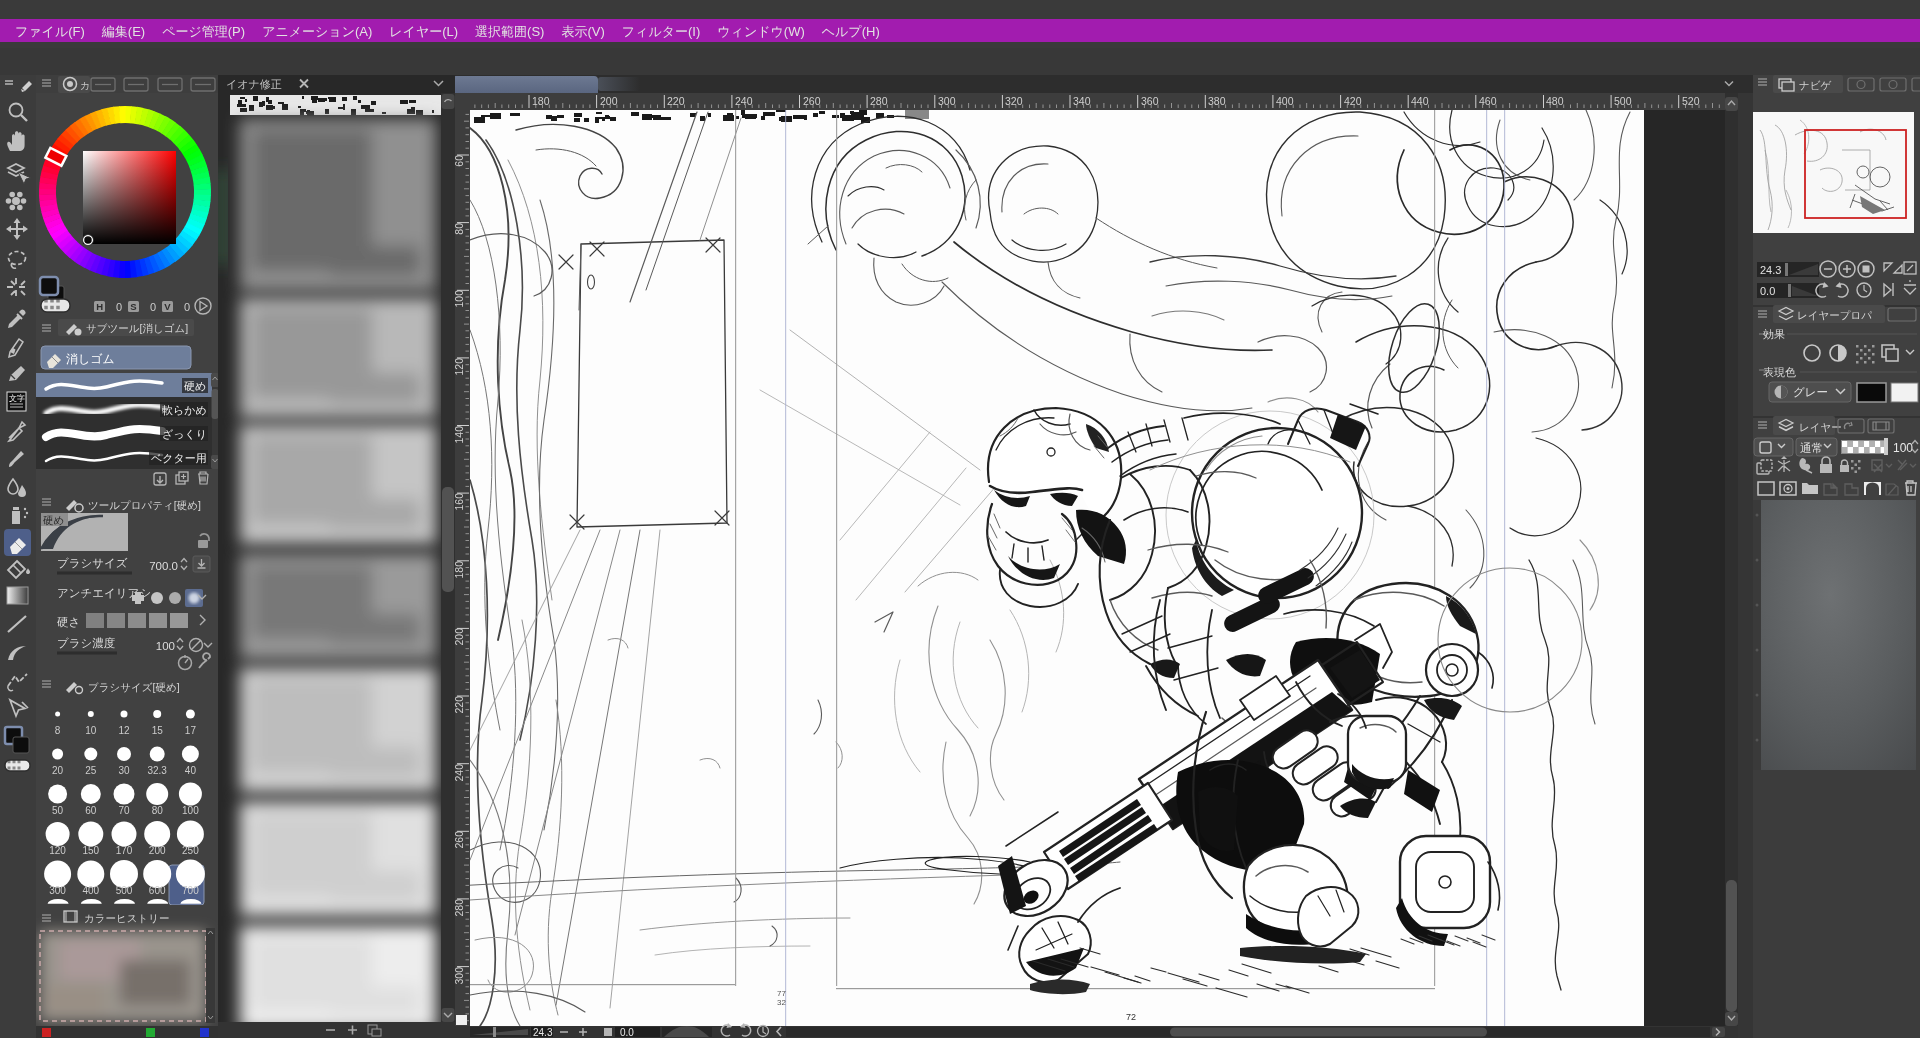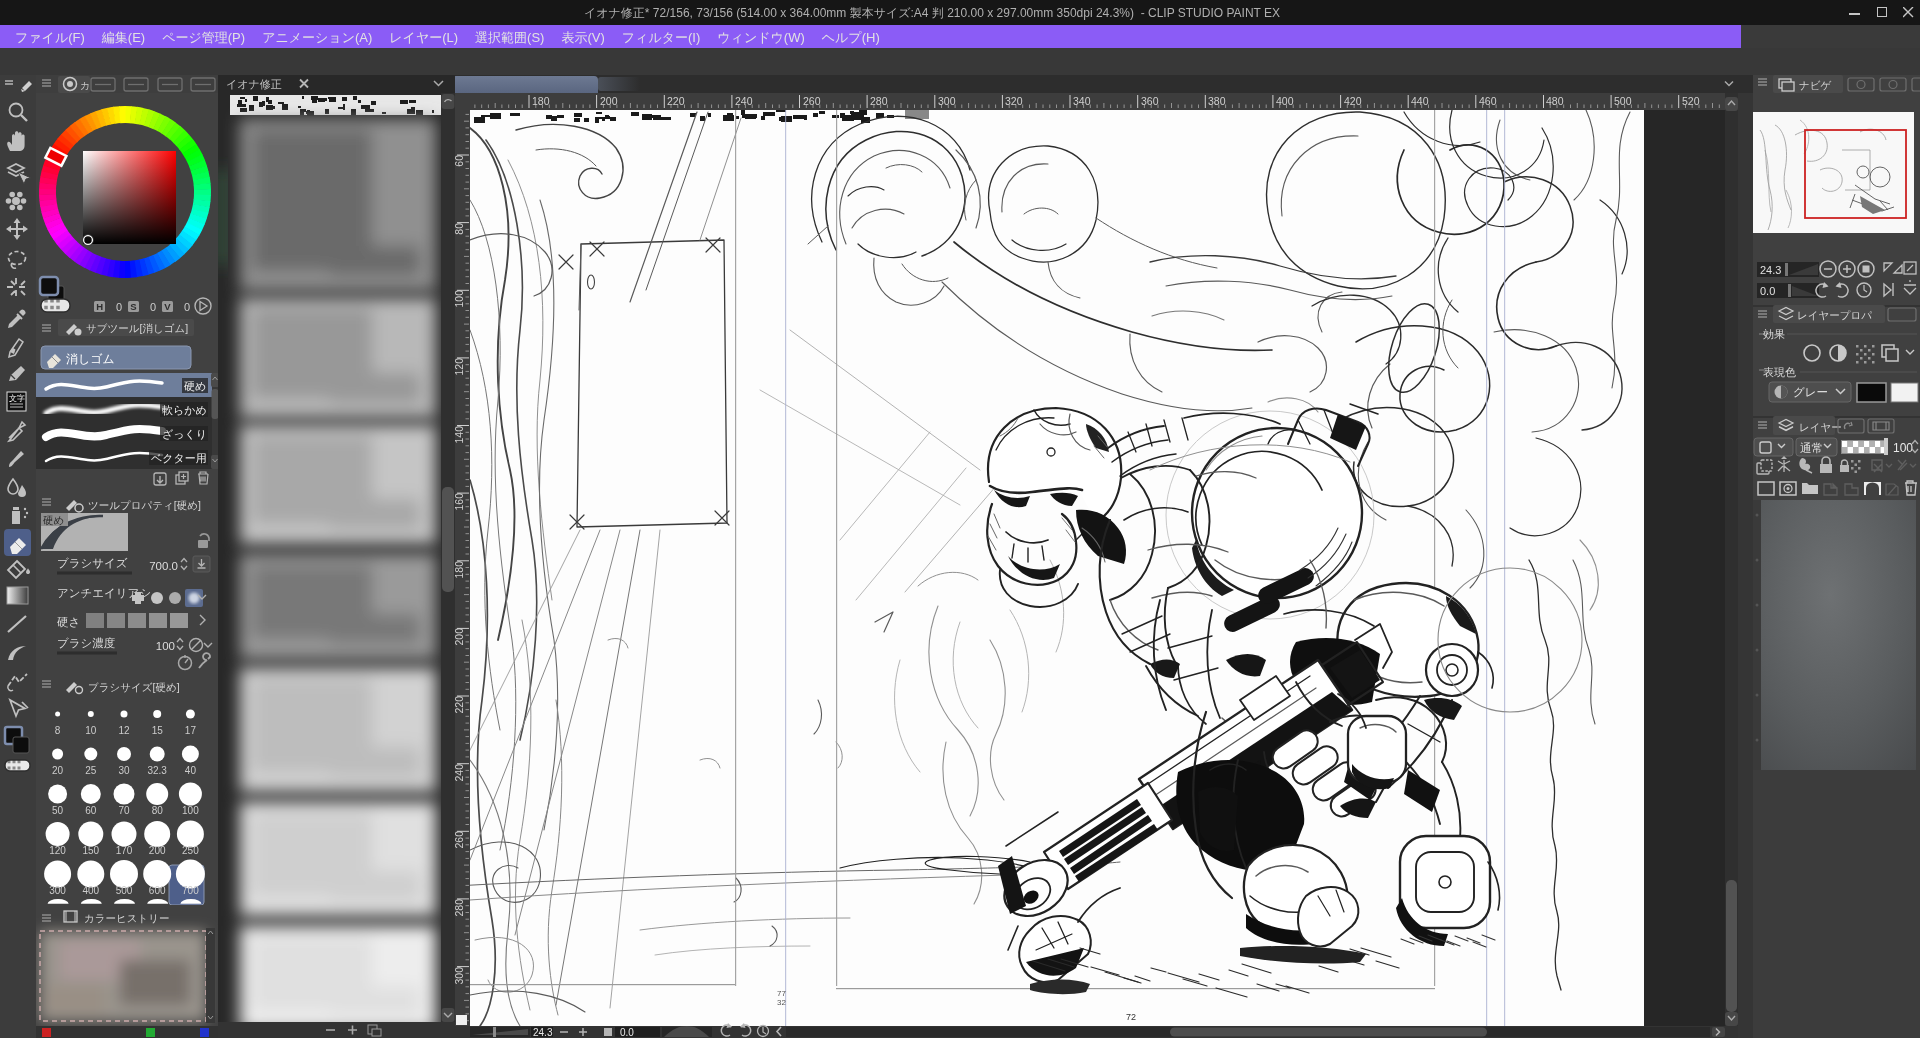--- a/index.html
+++ b/index.html
@@ -3,29 +3,21 @@
 <style>
 *{margin:0;padding:0;box-sizing:border-box}
 html,body{width:1920px;height:1038px;overflow:hidden;background:#3a3a3a;font-family:"Liberation Sans",sans-serif}
 .abs{position:absolute}
 .txt{color:#d8d8d8;white-space:nowrap}
 svg{display:block}
 svg text{font-family:"Liberation Sans",sans-serif}
 </style></head>
 <body>
 <div class="abs" style="left:0;top:0;width:1920px;height:1038px;overflow:hidden">
-<div class="abs" style="left:0;top:0;width:1920px;height:25px;background:#161616">
- <div class="abs txt" style="left:-56px;right:0;top:5px;text-align:center;font-size:12px;color:#b0b0b0">イオナ修正* 72/156, 73/156 (514.00 x 364.00mm 製本サイズ:A4 判 210.00 x 297.00mm 350dpi 24.3%)&nbsp; - CLIP STUDIO PAINT EX</div>
- <div class="abs" style="left:1849px;top:13px;width:11px;height:1.5px;background:#c5c5c5"></div>
- <div class="abs" style="left:1877px;top:7px;width:10px;height:10px;border:1.5px solid #c5c5c5"></div>
- <svg class="abs" style="left:1903px;top:7px" width="11" height="11">
-        <path d="M0,0L10,10M10,0L0,10" stroke="#c5c5c5" stroke-width="1.4"></path>
-      </svg>
-</div>
-<div class="abs" style="left:0;top:25px;width:1741px;height:23px;background:#8b5cf6">
+<div class="abs" style="left:0;top:19px;width:1920px;height:23px;background:#a21caf">
  <div class="abs txt" style="left:15px;top:4px;font-size:13px;color:#e2e2e2"><span style="margin-right:17px">ファイル(F)</span><span style="margin-right:17px">編集(E)</span><span style="margin-right:17px">ページ管理(P)</span><span style="margin-right:17px">アニメーション(A)</span><span style="margin-right:17px">レイヤー(L)</span><span style="margin-right:17px">選択範囲(S)</span><span style="margin-right:17px">表示(V)</span><span style="margin-right:17px">フィルター(I)</span><span style="margin-right:17px">ウィンドウ(W)</span><span style="margin-right:17px">ヘルプ(H)</span></div>
 </div>
     <div class="abs" style="left:0;top:48px;width:1920px;height:27px;background:#383838">
       <svg class="abs" style="left:0px;top:48px" width="1920" height="27" viewBox="0 48 1920 27">
         <rect x="0" y="48" width="216" height="27" fill="#2b2b2b"></rect>
         <rect x="1737" y="48" width="183" height="27" fill="#2f2f2f"></rect>
         <path d="M10,56l-5,5l5,5 M14,56l-5,5l5,5" stroke="#b9b9b9" stroke-width="1.5" fill="none"></path>
         <path d="M31,55v12 M34,55v12" stroke="#8a8a8a" stroke-width="1.2" fill="none"></path>
         <path d="M47,56l-5,5l5,5 M51,56l-5,5l5,5" stroke="#b9b9b9" stroke-width="1.5" fill="none"></path>
         <path d="M74,56l-5,5l5,5" stroke="#b9b9b9" stroke-width="1.5" fill="none"></path>

